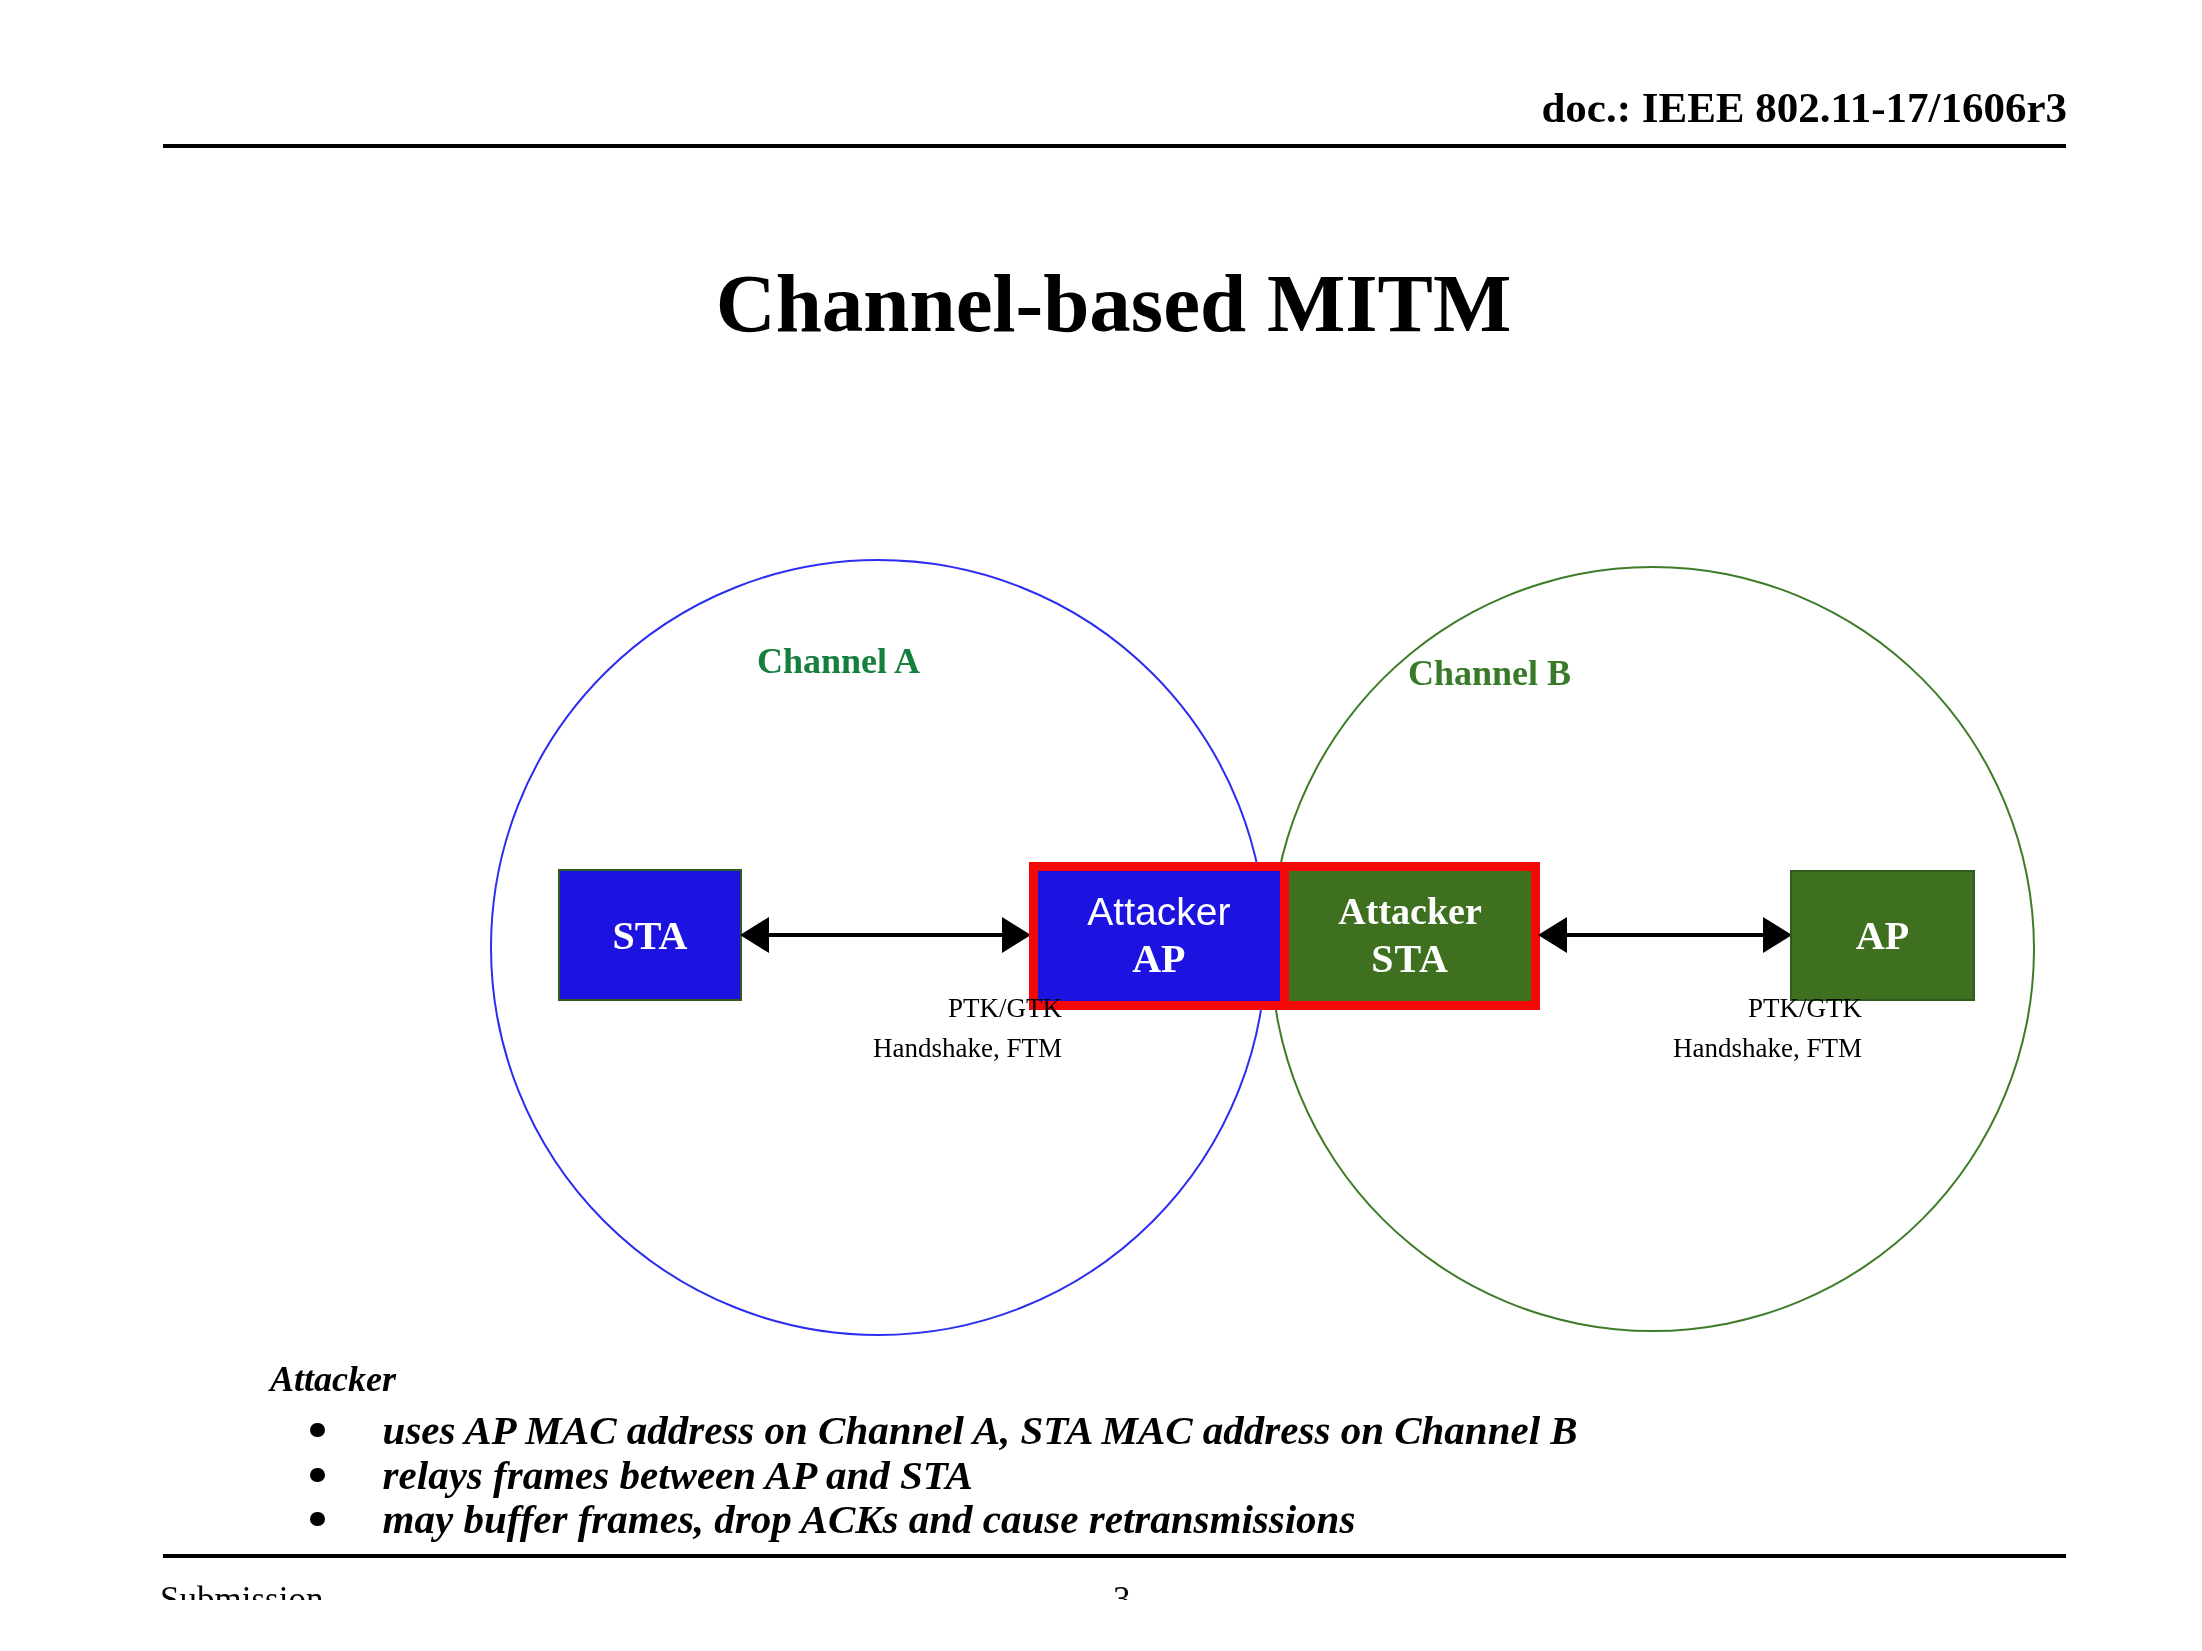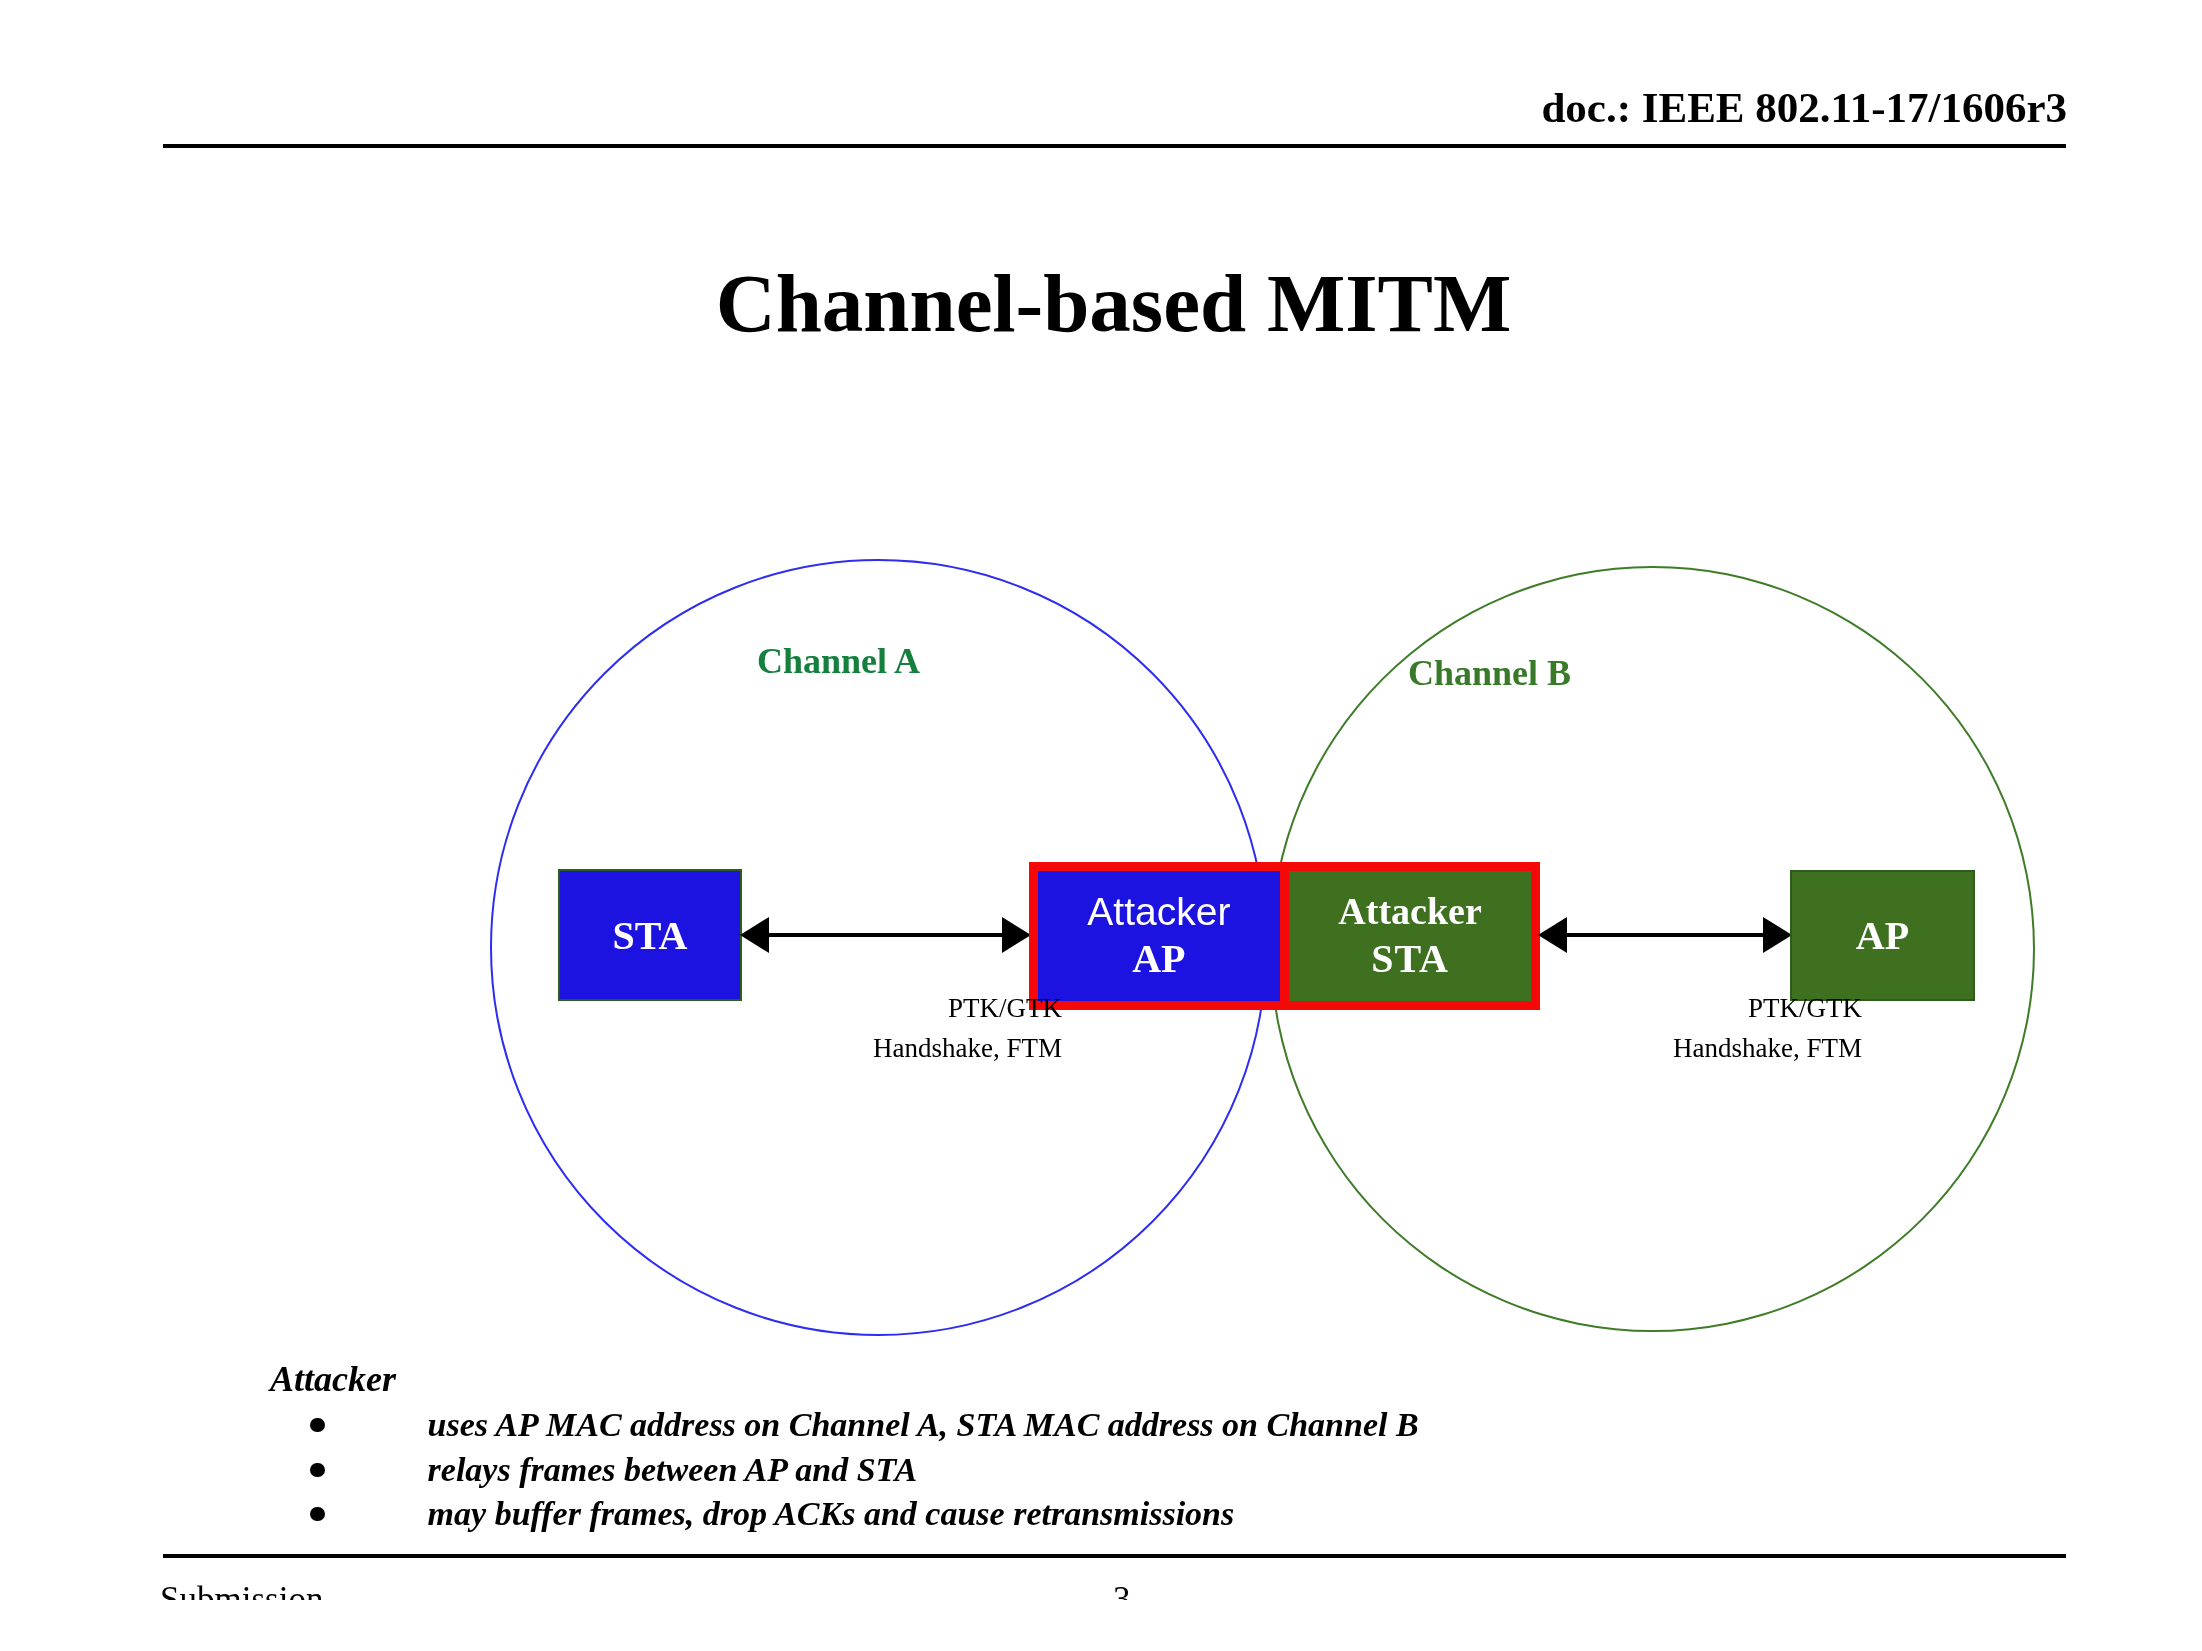--- a/index.html
+++ b/index.html
@@ -58,21 +58,21 @@
   .ah-left  { border-right:29px solid #000; }
   .ah-right { border-left:29px solid #000; }
 
   
   .link-label { position:absolute; width:344px; text-align:right; font-weight:normal; font-size:27px; line-height:40px; }
   .link-a { left:718px; top:988px; }
   .link-b { left:1518px; top:988px; }
 
   
   .notes-heading { position:absolute; left:270px; top:1358px; font-size:36px; font-weight:bold; font-style:italic; }
-  .bullet-row { position:absolute; left:310px; display:flex; align-items:center; font-size:34px; font-weight:bold; font-style:italic; white-space:nowrap;gap:45px; }
+  .bullet-row { position:absolute; left:310px; display:flex; align-items:center; font-size:41px; font-weight:bold; font-style:italic; white-space:nowrap; }
   .row-0 { top:1406px; } .row-1 { top:1451px; } .row-2 { top:1495px; }
   .bullet-dot { width:14.6px; height:14.6px; border-radius:50%; background:#000; margin-right:58px; flex:none; }
 
   
   .footer-rule { position:absolute; left:163px; top:1554px; width:1903px; height:4.3px; background:#000; }
   .footer-left { position:absolute; left:160px; top:1580px; font-size:35px; }
   .footer-page { position:absolute; left:1113px; top:1580px; font-size:35px; }
 </style>
 </head>
 <body>

